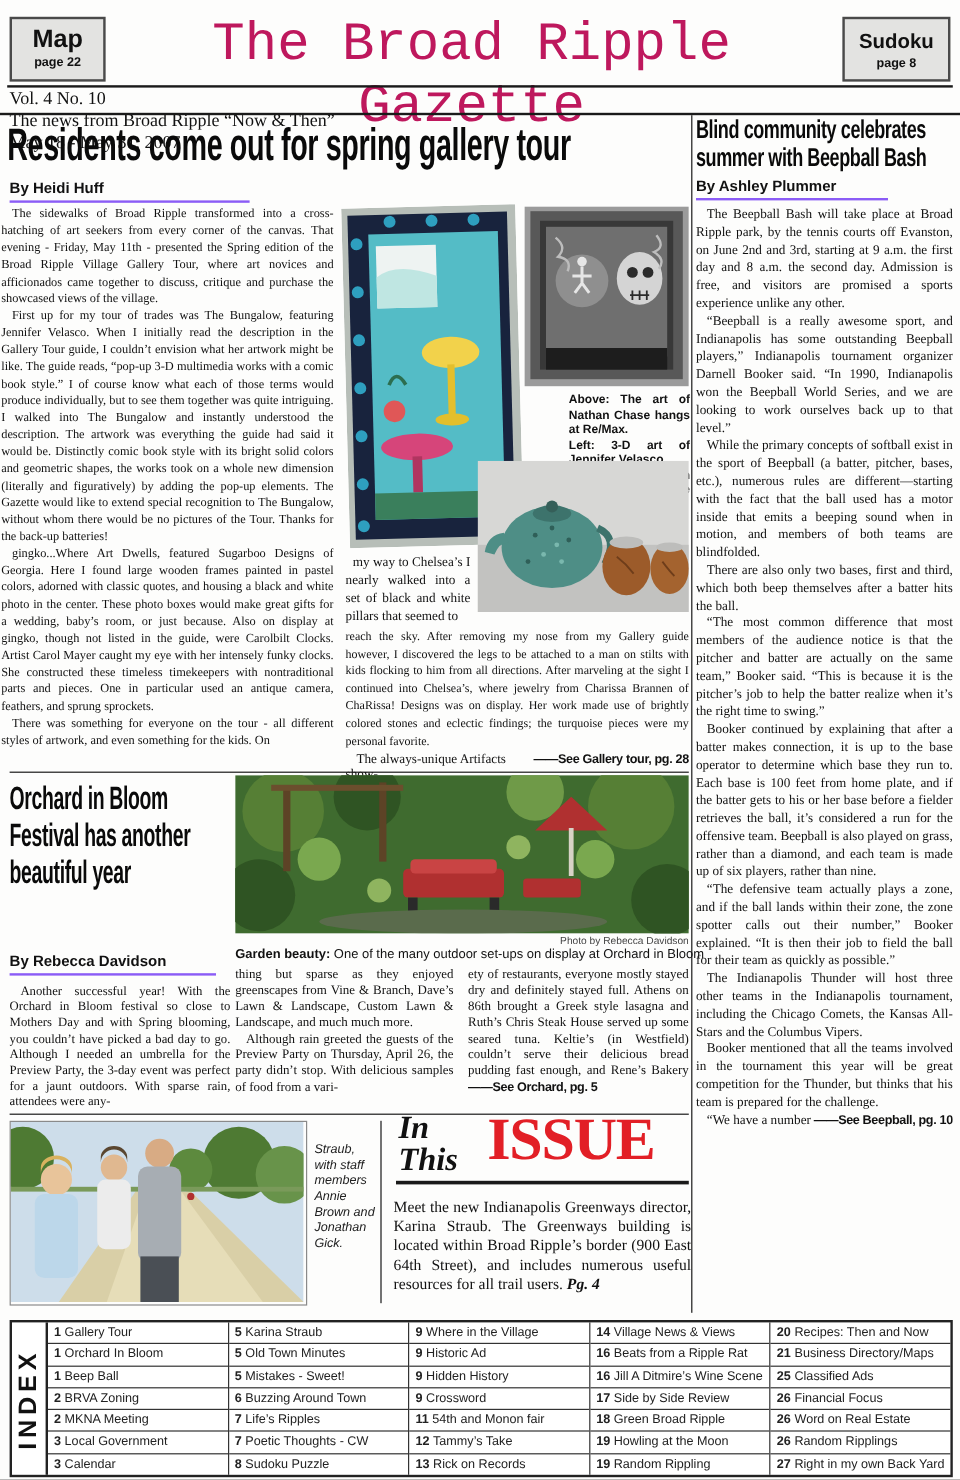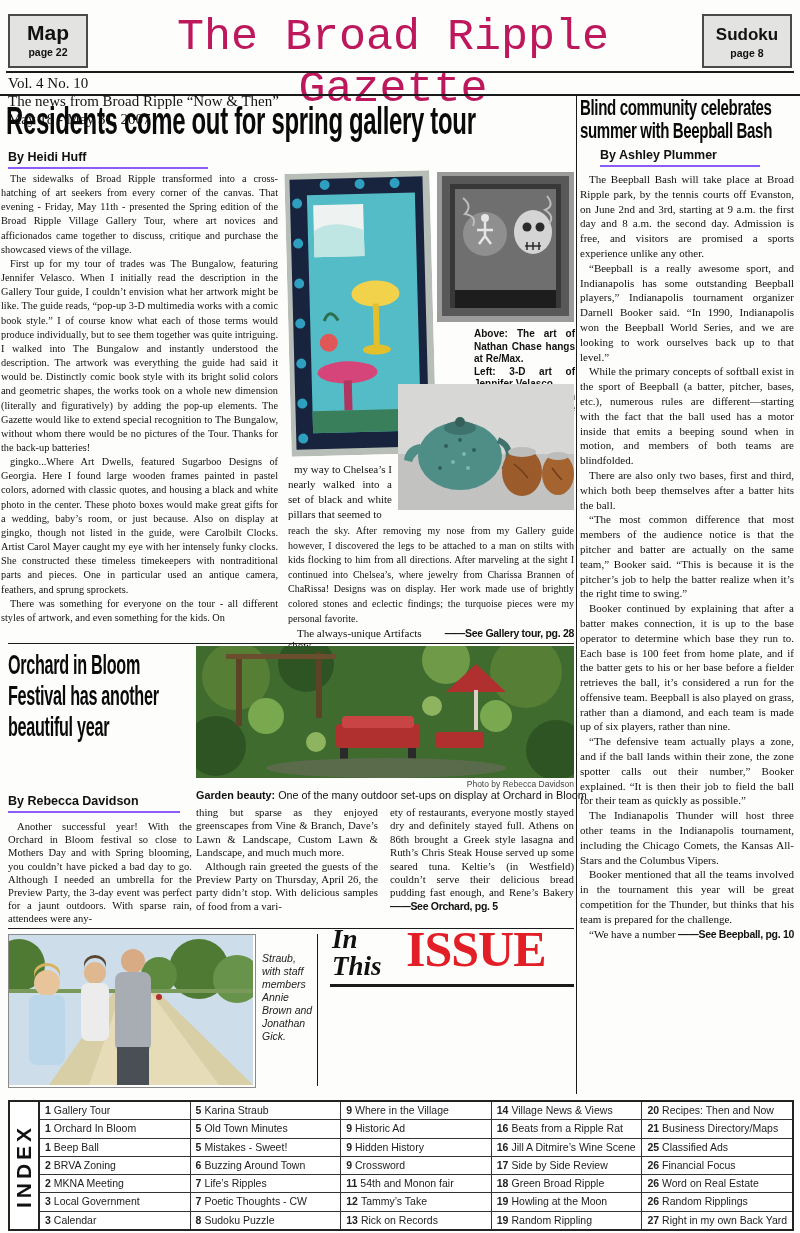--- a/index.html
+++ b/index.html
@@ -244,26 +244,29 @@
   <div class="abs sans" style="left:262px;top:952px;width:52px;font-size:10.5px;line-height:13px;font-style:italic;color:#222;">Straub, with staff members Annie Brown and Jonathan Gick.</div>
   <div class="abs rule" style="left:317px;top:934px;width:1px;height:152px;"></div>
 
   <div class="abs serif" style="left:332px;top:926px;font-style:italic;font-weight:bold;font-size:27px;line-height:27px;">
     <div>In</div>
     <div>This</div>
   </div>
   <div class="abs serif" style="left:406px;top:920px;font-weight:bold;font-size:50px;line-height:58px;letter-spacing:-1px;color:#e21f26;">ISSUE</div>
   <div class="abs rule" style="left:330px;top:984px;width:244px;height:2.5px;"></div>
 
+  <div class="abs news" style="left:328px;top:998px;width:248px;font-size:13px;line-height:16px;">
+    <p style="text-indent:0;"><span>Meet the new Indianapolis Greenways director, Karina Straub. The Greenways building is located within Broad Ripple’s border (900 East 64th Street), and includes numerous useful resources for all trail users.</span> <b style="font-style:italic;">Pg. 4</b></p>
+  </div>
 
   <div class="abs hl" style="left:580px;top:97px;font-size:21.5px;line-height:23px;">
     <div><span class="cx" style="transform:scaleX(.7);">Blind community celebrates</span></div>
     <div><span class="cx" style="transform:scaleX(.7);">summer with Beepball Bash</span></div>
   </div>
-  <div class="abs byline" style="left:580px;top:148px;width:160px;margin-left:20px;">By Ashley Plummer</div>
+  <div class="abs byline" style="left:580px;top:148px;width:160px;">By Ashley Plummer</div>
 
   <div class="abs news" style="left:580px;top:172px;width:214px;height:898px;overflow:hidden;font-size:11px;line-height:14.8px;">
     <p>The Beepball Bash will take place at Broad Ripple park, by the tennis courts off Evanston, on June 2nd and 3rd, starting at 9 a.m. the first day and 8 a.m. the second day. Admission is free, and visitors are promised a sports experience unlike any other.</p>
     <p>“Beepball is a really awesome sport, and Indianapolis has some outstanding Beepball players,” Indianapolis tournament organizer Darnell Booker said. “In 1990, Indianapolis won the Beepball World Series, and we are looking to work ourselves back up to that level.”</p>
     <p>While the primary concepts of softball exist in the sport of Beepball (a batter, pitcher, bases, etc.), numerous rules are different—starting with the fact that the ball used has a motor inside that emits a beeping sound when in motion, and members of both teams are blindfolded.</p>
     <p>There are also only two bases, first and third, which both beep themselves after a batter hits the ball.</p>
     <p>“The most common difference that most members of the audience notice is that the pitcher and batter are actually on the same team,” Booker said. “This is because it is the pitcher’s job to help the batter realize when it’s the right time to swing.”</p>
     <p>Booker continued by explaining that after a batter makes connection, it is up to the base operator to determine which base they run to. Each base is 100 feet from home plate, and if the batter gets to his or her base before a fielder retrieves the ball, it’s considered a run for the offensive team. Beepball is also played on grass, rather than a diamond, and each team is made up of six players, rather than nine.</p>
     <p>“The defensive team actually plays a zone, and if the ball lands within their zone, the zone spotter calls out their number,” Booker explained. “It is then their job to field the ball for their team as quickly as possible.”</p>
     <p>The Indianapolis Thunder will host three other teams in the Indianapolis tournament, including the Chicago Comets, the Kansas All-Stars and the Columbus Vipers.</p>

